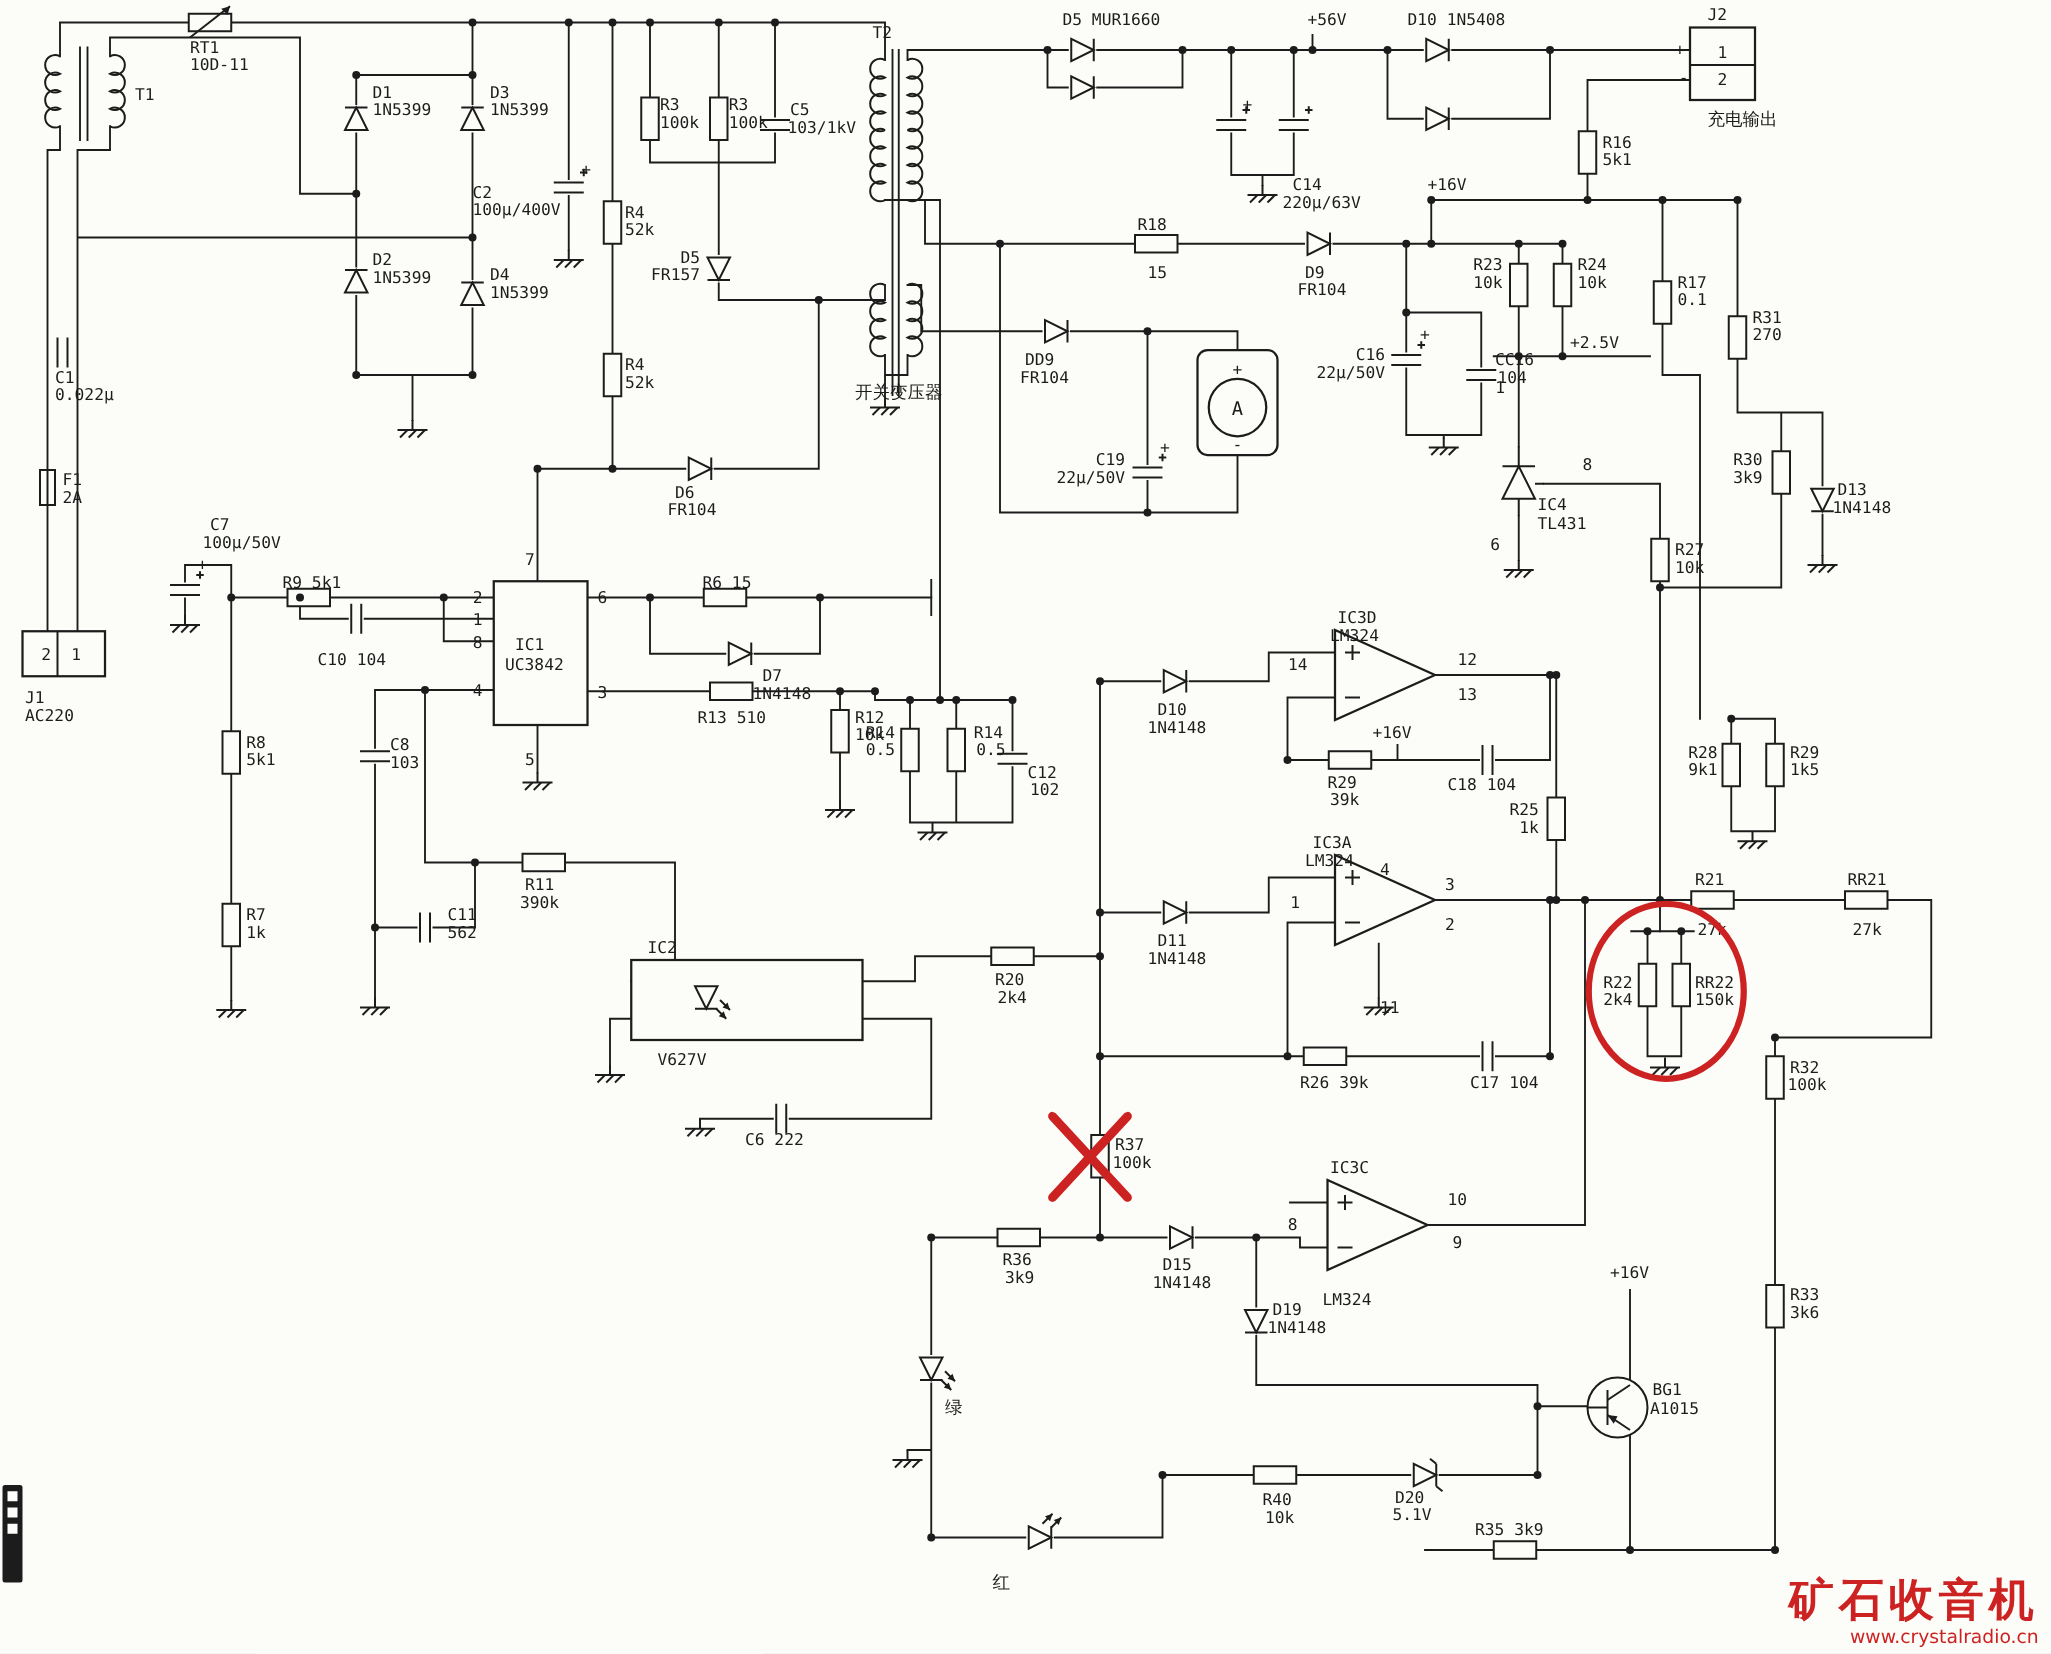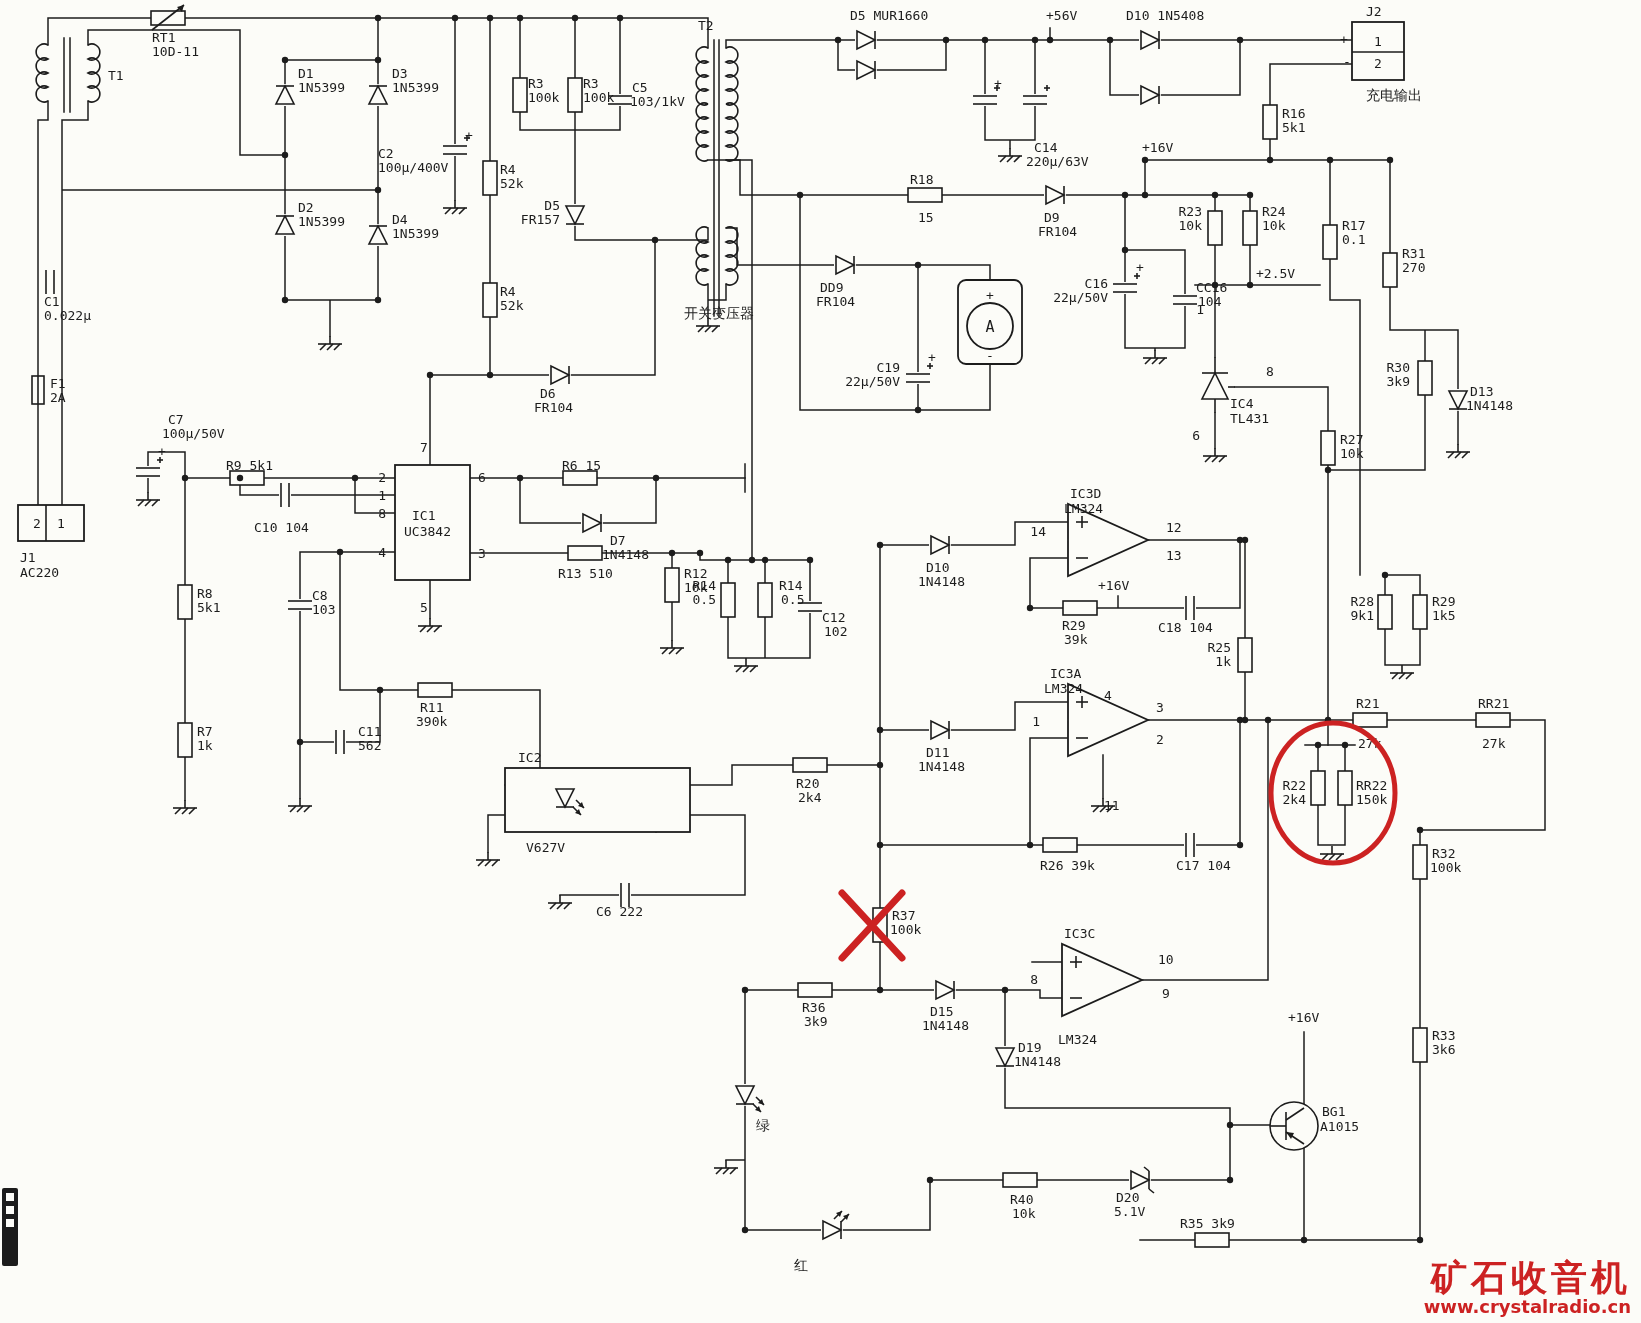--- a/index.html
+++ b/index.html
@@ -7,21 +7,21 @@
          font-family:"DejaVu Sans",sans-serif;}
   svg{position:absolute;inset:0;color:var(--ink,#1c1c1c);}
   #g-wires path{stroke:var(--ink,#1c1c1c);stroke-width:1.5;fill:none;stroke-linecap:square;}
   #g-static line,#g-static path{stroke:var(--ink,#1c1c1c);stroke-width:1.6;fill:none;}
   #g-static rect,#g-static circle{stroke:var(--ink,#1c1c1c);stroke-width:1.8;fill:#fcfcf8;}
   #g-symbols use{stroke:var(--ink,#1c1c1c);stroke-width:1.6;fill:none;}
   #g-labels text{font-family:"DejaVu Sans Mono","Liberation Mono",monospace;fill:var(--ink,#1c1c1c);}
   #g-anno ellipse,#g-anno path{stroke:var(--annotation,#cc2222);fill:none;}
   .watermark{position:absolute;right:10px;bottom:6px;text-align:right;color:var(--watermark,#cc2222);line-height:1.1;}
   .watermark .wm-name{font-size:36px;font-weight:bold;letter-spacing:4px;}
-  .watermark .wm-url{font-size:18px;font-weight:bold;}
+  .watermark .wm-url{font-size:15px;font-weight:normal;}
   .edge-mark{position:absolute;left:2px;top:1188px;width:16px;height:78px;background:#1c1c1c;border-radius:2px;}
   .edge-mark i{display:block;width:8px;height:8px;background:#fcfcf8;margin:5px auto 0;}
 </style>
 </head>
 <body>
 
 <div class="stage">
 <svg id="schem" width="1641" height="1323" viewBox="0 0 1641 1323" xmlns="http://www.w3.org/2000/svg" xmlns:xlink="http://www.w3.org/1999/xlink">
 
   <defs>

